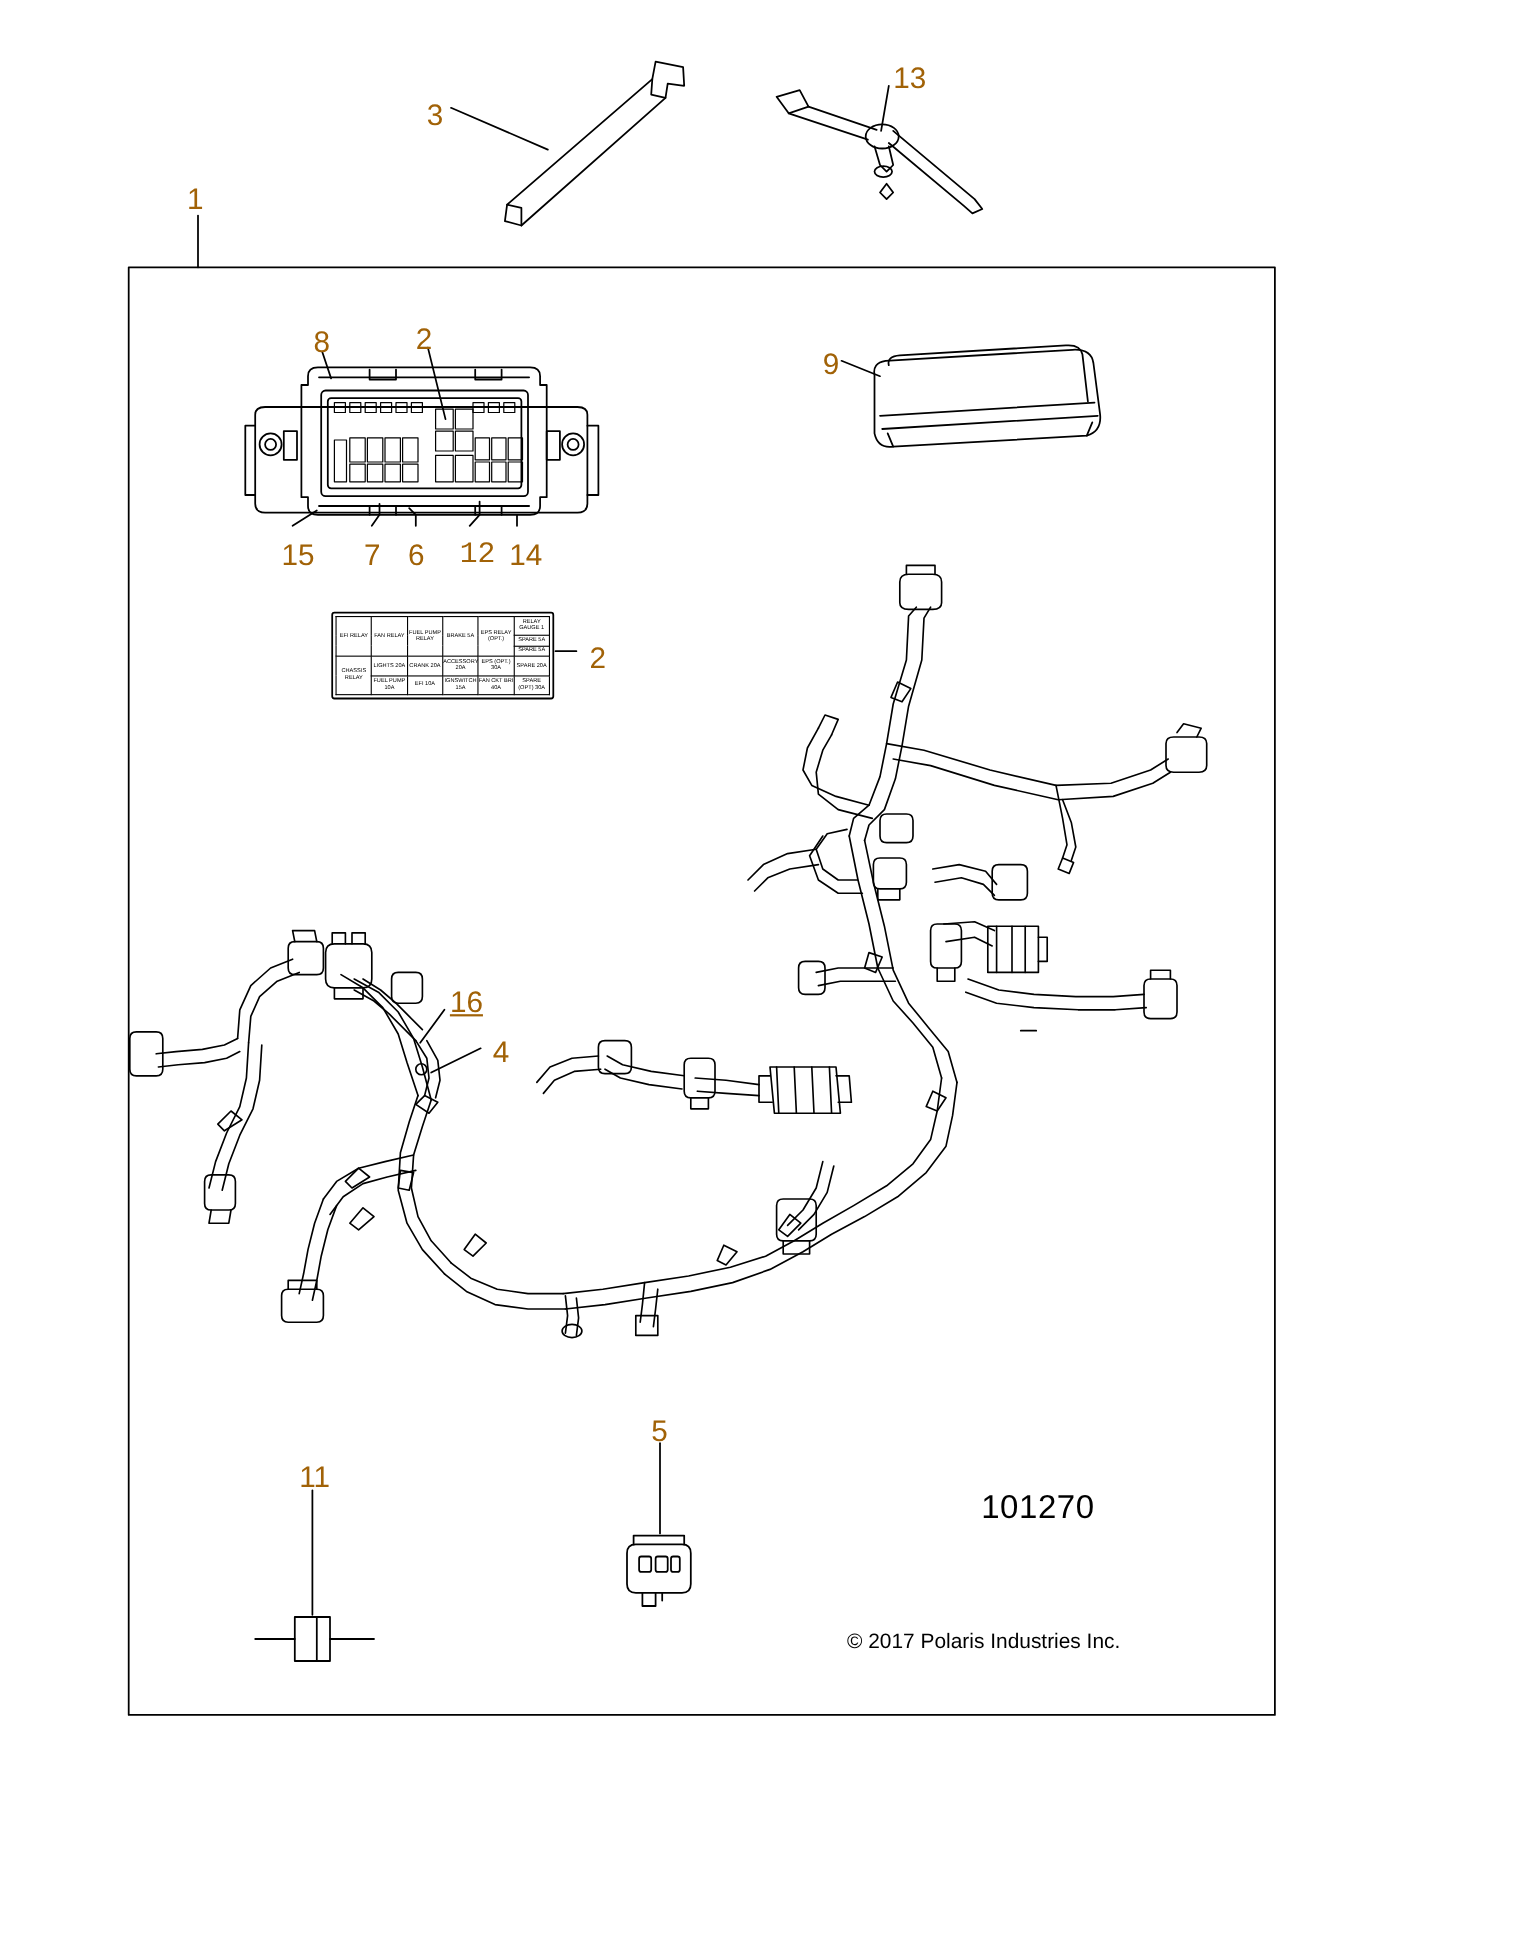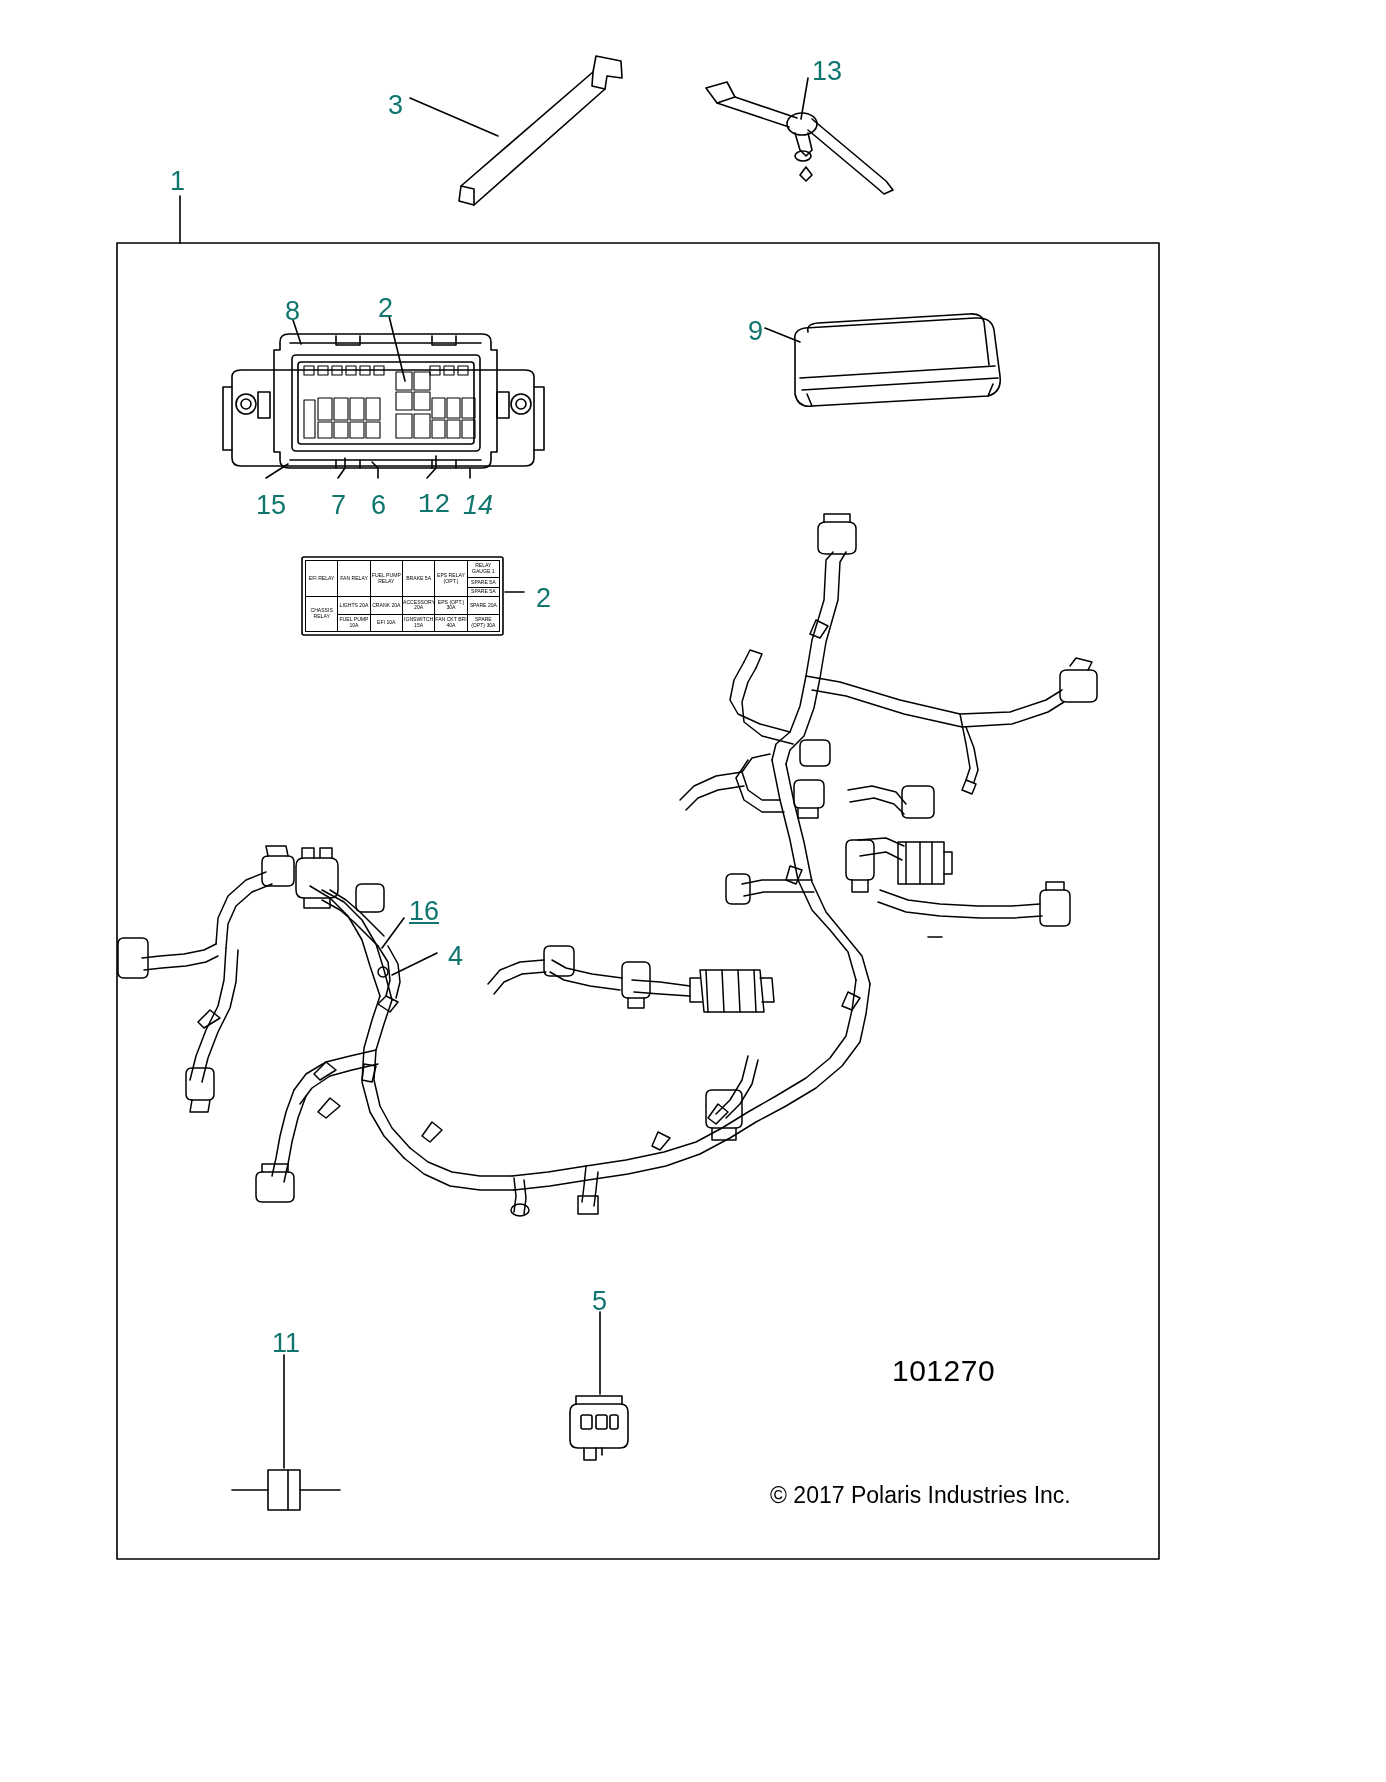--- a/index.html
+++ b/index.html
@@ -16,33 +16,33 @@
     overflow: hidden;
   }
   #stage {
     position: absolute;
     inset: 0;
   }
   .lbl {
     position: absolute;
     font-family: "Liberation Sans", sans-serif;
     font-size: 27px;
-    color: #0f766e;
+    color: #a16207;
     white-space: nowrap;
     line-height: 1;
   }
   .part-number {
     position: absolute;
     font-size: 30px;
     letter-spacing: 0.5px;
     margin-top: 14px;
   }
   .copyright {
     position: absolute;
-    font-size: 23px;
+    font-size: 19px;
   }
   svg.layer {
     position: absolute;
     left: 0;
     top: 0;
     width: 1386px;
     height: 1782px;
   }
   .fuse-table {
     position: absolute;
@@ -411,21 +411,21 @@
   <div class="lbl" style="left:170px; top:168px;">1</div>
   <div class="lbl" style="left:388px; top:92px;">3</div>
   <div class="lbl" style="left:812px; top:58px;">13</div>
   <div class="lbl" style="left:285px; top:298px;">8</div>
   <div class="lbl" style="left:378px; top:295px;">2</div>
   <div class="lbl" style="left:748px; top:318px;">9</div>
   <div class="lbl" style="left:256px; top:492px;">15</div>
   <div class="lbl" style="left:331px; top:492px;">7</div>
   <div class="lbl" style="left:371px; top:492px;">6</div>
   <div class="lbl" style="left:418px; top:492px;font-family:Liberation Mono, monospace;">12</div>
-  <div class="lbl" style="left:463px; top:492px;font-style:italic;">14</div>
+  <div class="lbl" style="left:463px; top:492px;">14</div>
   <div class="lbl" style="left:536px; top:585px;">2</div>
   <div class="lbl" style="left:409px; top:898px;text-decoration:underline;">16</div>
   <div class="lbl" style="left:448px; top:943px;">4</div>
   <div class="lbl" style="left:592px; top:1288px;">5</div>
   <div class="lbl" style="left:272px; top:1330px;">11</div>
 
   <div class="part-number" style="left:892px; top:1340px;">101270</div>
   <div class="copyright" style="left:770px; top:1482px;">© 2017 Polaris Industries Inc.</div>
 
 </div>

